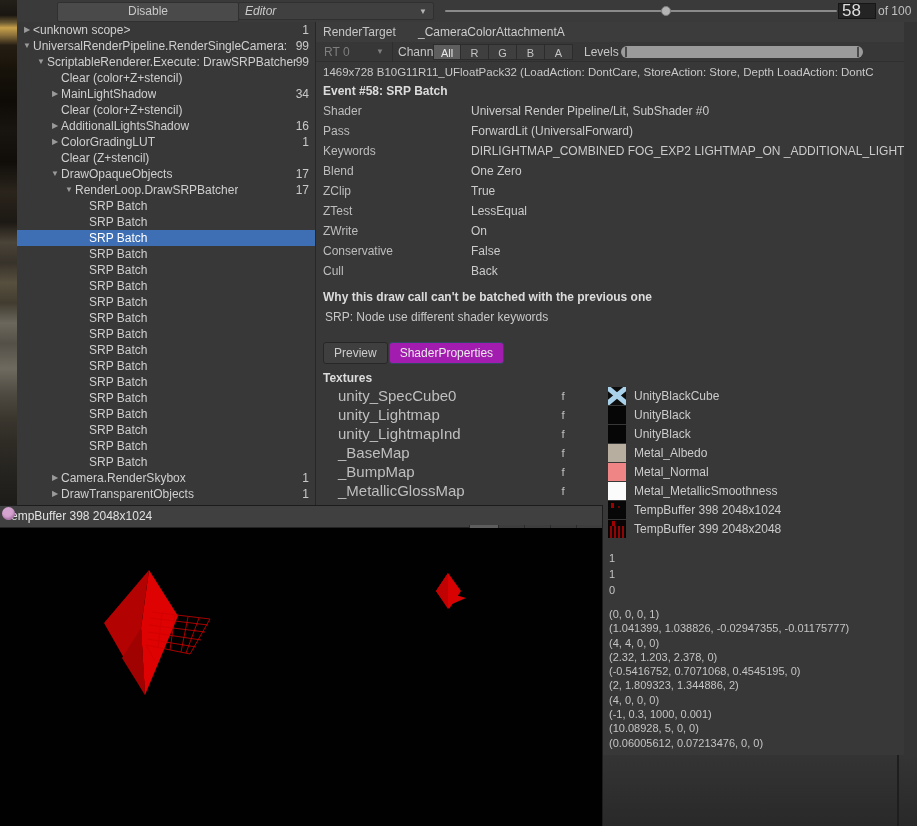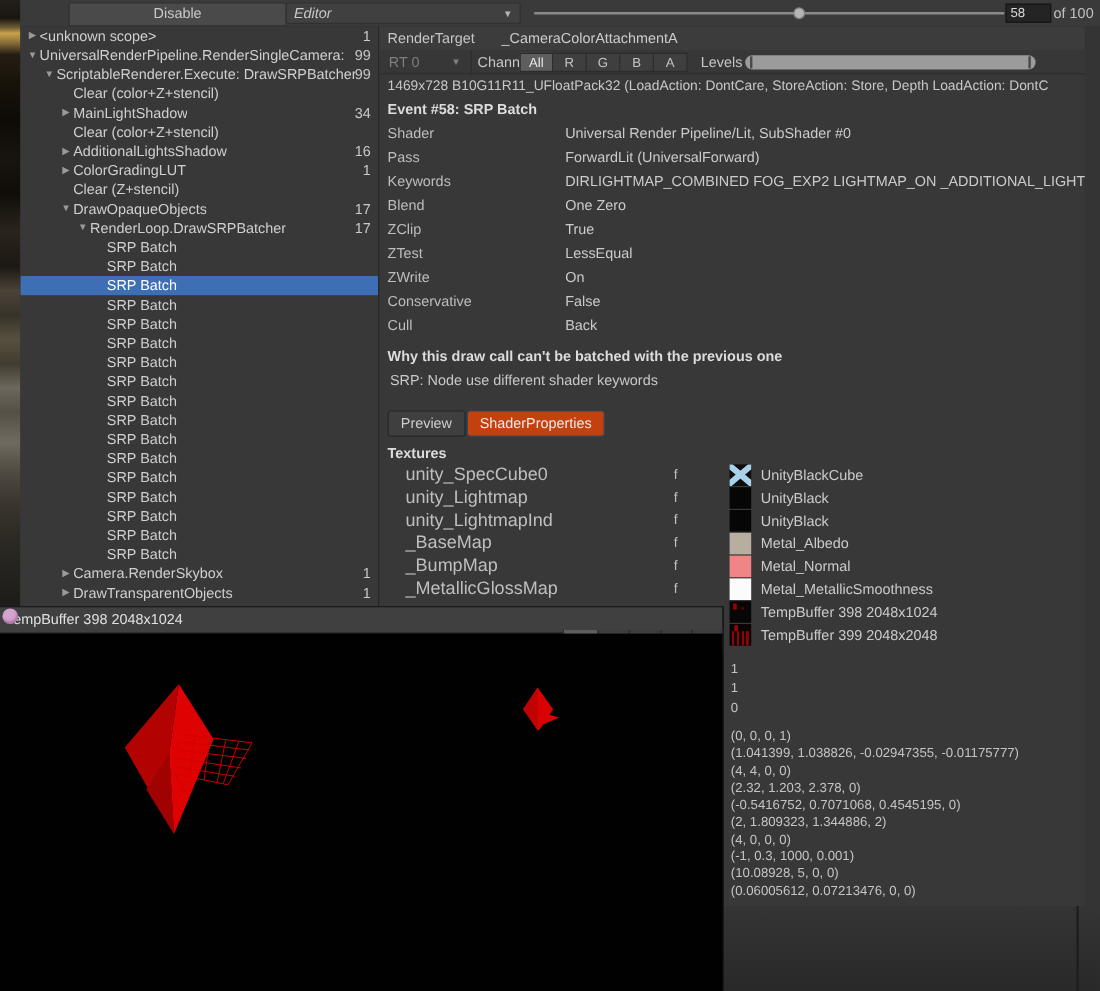--- a/index.html
+++ b/index.html
@@ -16,21 +16,21 @@
     border-bottom:1px solid #2a2a2a;display:flex;align-items:center;}
   .btn-disable{position:absolute;left:40px;top:2px;width:180px;height:18px;background:#4a4a4a;
     border:1px solid #303030;border-radius:2px;color:#c9c9c9;text-align:center;line-height:17px;}
   .dd-editor{position:absolute;left:221px;top:2px;width:196px;height:18px;background:#404040;
     border:1px solid #303030;border-radius:2px;color:#c9c9c9;line-height:17px;padding-left:6px;box-sizing:border-box;font-style:italic;}
   .dd-editor .caret{position:absolute;right:6px;top:0;font-size:8px;color:#b5b5b5;line-height:18px;}
   .evt-slider{position:absolute;left:428px;top:10px;width:392px;height:2px;background:#8a8a8a;border-radius:1px;}
   .evt-slider .handle{position:absolute;left:55%;top:-4px;width:10px;height:10px;border-radius:50%;
     background:#b4b4b4;border:1px solid #7d7d7d;box-sizing:border-box;}
   .evt-num{position:absolute;left:821px;top:3px;width:30px;height:14px;background:#242424;
-    border:1px solid #161616;color:#dddddd;font-family:"Liberation Sans",sans-serif;font-size:11px;padding:0 3px;}
+    border:1px solid #161616;color:#dddddd;font-family:"Liberation Sans",sans-serif;font-size:17px;padding:0 3px;}
   .evt-total{position:absolute;left:861px;top:4px;color:#c0c0c0;}
   
   .tree{position:absolute;left:17px;top:22px;width:298px;height:483px;background:#383838;overflow:hidden;}
   .trow{height:16px;line-height:16px;display:flex;align-items:center;white-space:nowrap;}
   .trow.sel{background:#3e6fb5;color:#ffffff;}
   .arr{display:inline-block;width:12px;margin-left:-12px;font-size:8px;color:#9a9a9a;text-align:center;flex:none;}
   .trow.sel .arr{color:#d8e4f5;}
   .tlabel{overflow:hidden;text-overflow:clip;}
   .tval{margin-left:auto;padding-right:6px;color:#c9c9c9;}
   .trow.sel .tval{color:#fff;}
@@ -58,21 +58,21 @@
   .evt-title{position:absolute;left:7px;top:62px;font-weight:bold;color:#dcdcdc;}
   .erows{position:absolute;left:0;top:79px;width:100%;}
   .erow{height:20px;line-height:20px;display:flex;white-space:nowrap;}
   .elabel{width:148px;padding-left:7px;color:#bdbdbd;flex:none;}
   .evalue{color:#cbcbcb;overflow:hidden;}
   .why-title{position:absolute;left:7px;top:268px;font-weight:bold;color:#dcdcdc;}
   .why-reason{position:absolute;left:9px;top:288px;color:#c8c8c8;}
   .tabs{position:absolute;left:7px;top:320px;height:22px;display:flex;}
   .tab{height:22px;line-height:21px;padding:0 10px;background:#3f3f3f;border:1px solid #272727;
     border-radius:3px;color:#cdcdcd;margin-right:1px;box-sizing:border-box;}
-  .tab.on{background:#c2410c;border-color:#31465f;color:#eaeaea;}
+  .tab.on{background:#a21caf;border-color:#31465f;color:#eaeaea;}
   .tex-title{position:absolute;left:7px;top:349px;font-weight:bold;color:#dcdcdc;}
   .xrows{position:absolute;left:0;top:364px;width:100%;}
   .xrow{height:19px;display:flex;align-items:center;white-space:nowrap;}
   .xprop{width:213px;padding-left:22px;color:#bfbfbf;font-size:15px;flex:none;overflow:hidden;}
   .xflag{width:24px;text-align:center;color:#bfbfbf;font-size:11.5px;flex:none;}
   .swatch{width:18px;height:18px;display:inline-block;position:relative;flex:none;margin-left:33px;overflow:hidden;}
   .xname{padding-left:8px;color:#cbcbcb;}
   .sw-cube{background:#0d0d0d;}
   .sw-cube::before,.sw-cube::after{content:'';position:absolute;left:-4px;right:-4px;top:6px;height:5px;
     background:#a9d2ea;border-radius:2px;}

